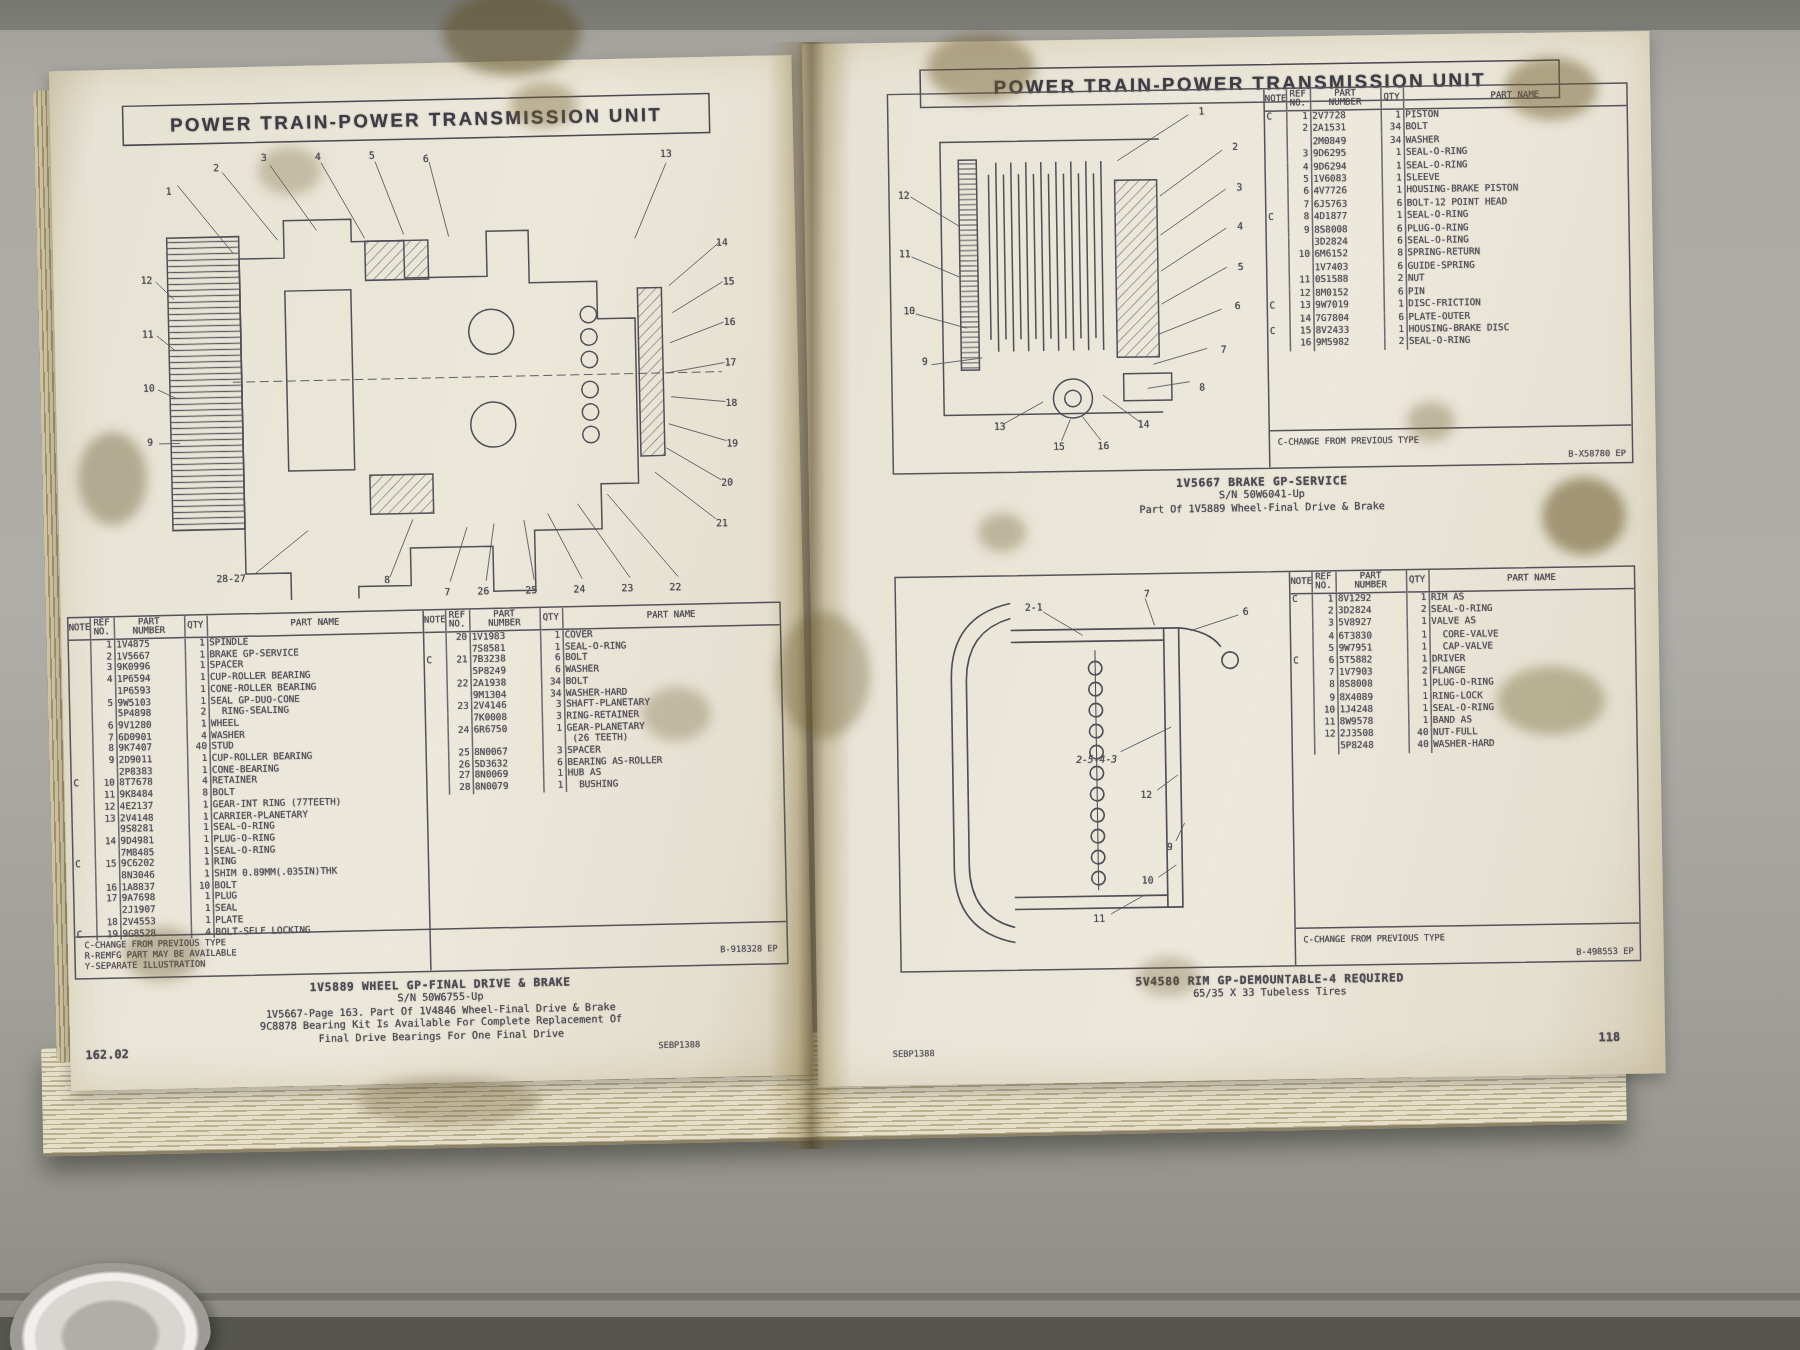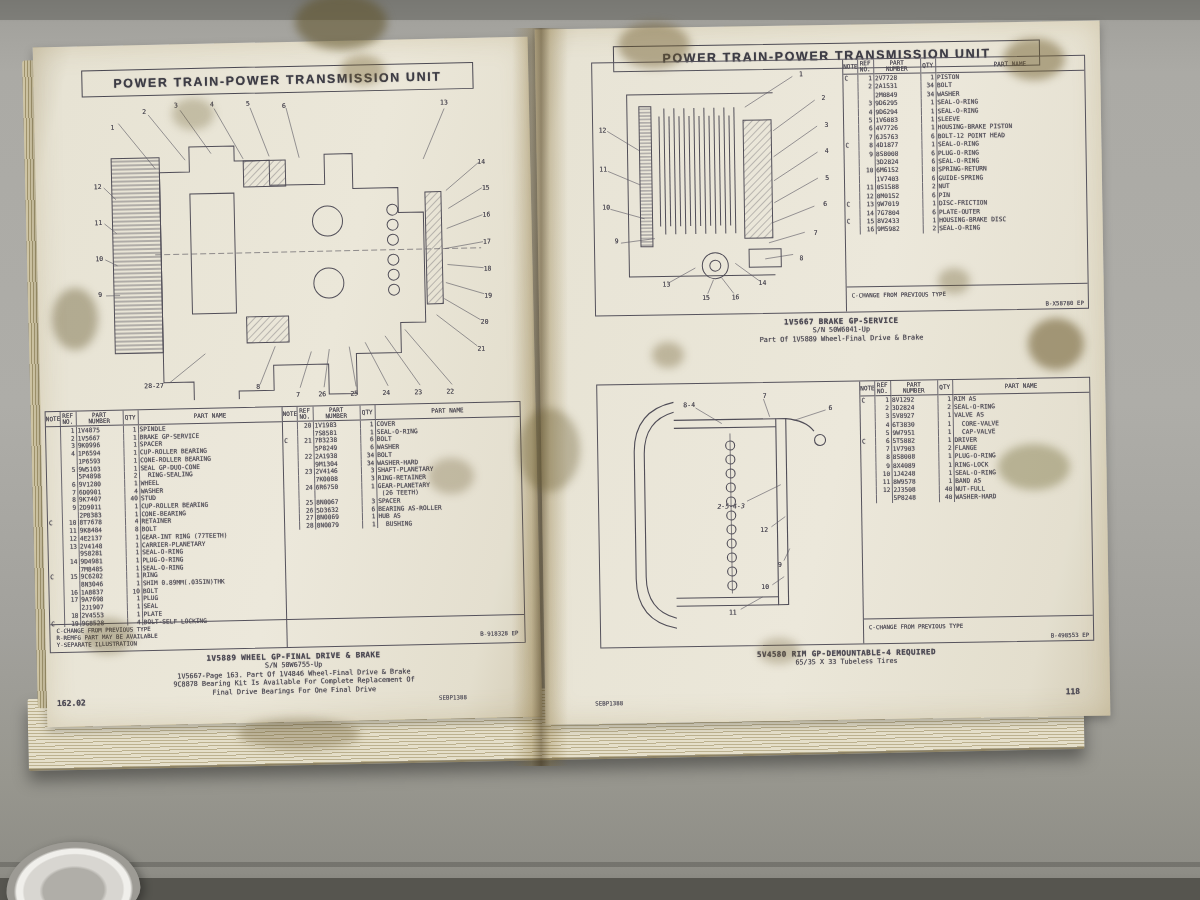--- a/index.html
+++ b/index.html
@@ -788,21 +788,21 @@
             <line x1="92" y1="18" x2="118" y2="34"></line>
               <line x1="160" y1="10" x2="166" y2="28"></line>
             <line x1="222" y1="22" x2="190" y2="32"></line>
               <line x1="142" y1="112" x2="176" y2="96"></line>
             <line x1="166" y1="138" x2="180" y2="128"></line>
               <line x1="178" y1="172" x2="184" y2="160"></line>
             <line x1="166" y1="196" x2="178" y2="188"></line>
               <line x1="134" y1="220" x2="156" y2="208"></line>
           </g>
         </svg>
-      <span class="callout" style="left: 34%; top: 6%;">8-4</span>
+      <span class="callout" style="left: 34%; top: 6%;">2-1</span>
           <span class="callout" style="left: 64%; top: 3%;">7</span>
           <span class="callout" style="left: 90%; top: 8%;">6</span>
           <span class="callout" style="left: 50%; top: 47%; font-style: italic;">2-5-4-3</span>
           <span class="callout" style="left: 63%; top: 57%;">12</span>
           <span class="callout" style="left: 69%; top: 71%;">9</span>
           <span class="callout" style="left: 63%; top: 80%;">10</span>
           <span class="callout" style="left: 50%; top: 90%;">11</span>
         </div>
       <div style="position:absolute;left:262px;top:0;right:0;bottom:0;border-left:1px solid #55525c;">
         <table class="parts lh82">

